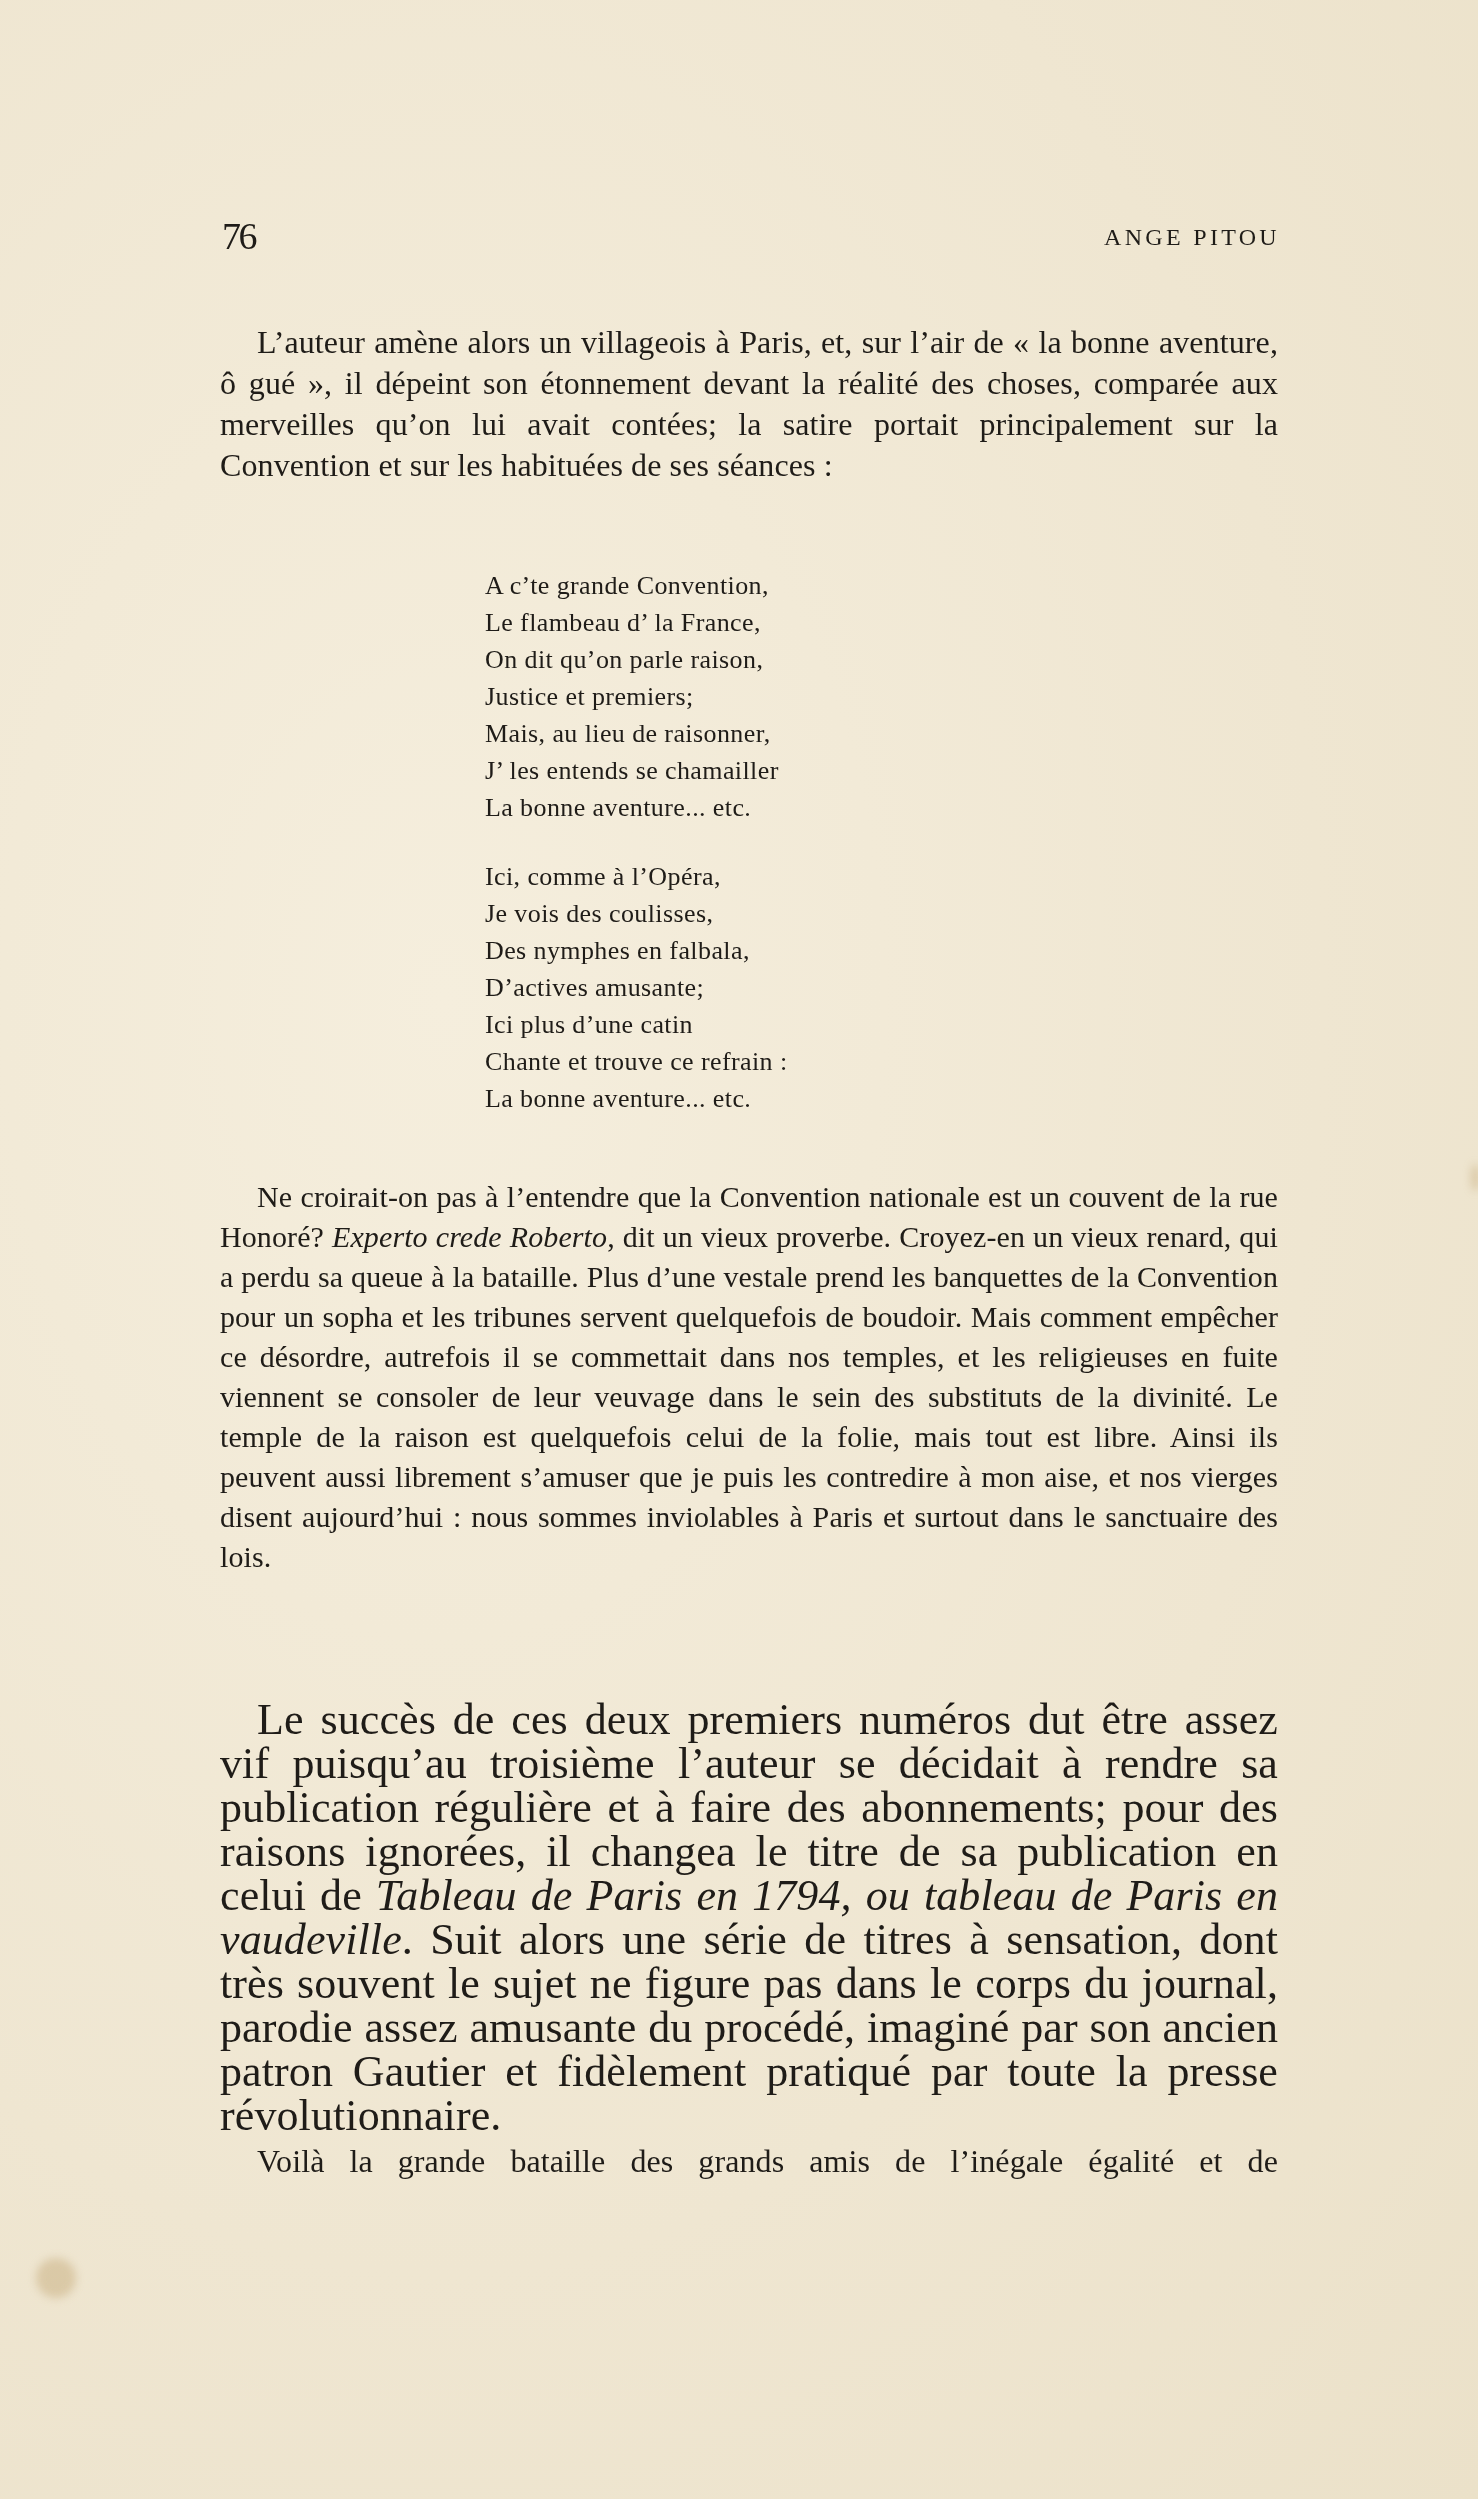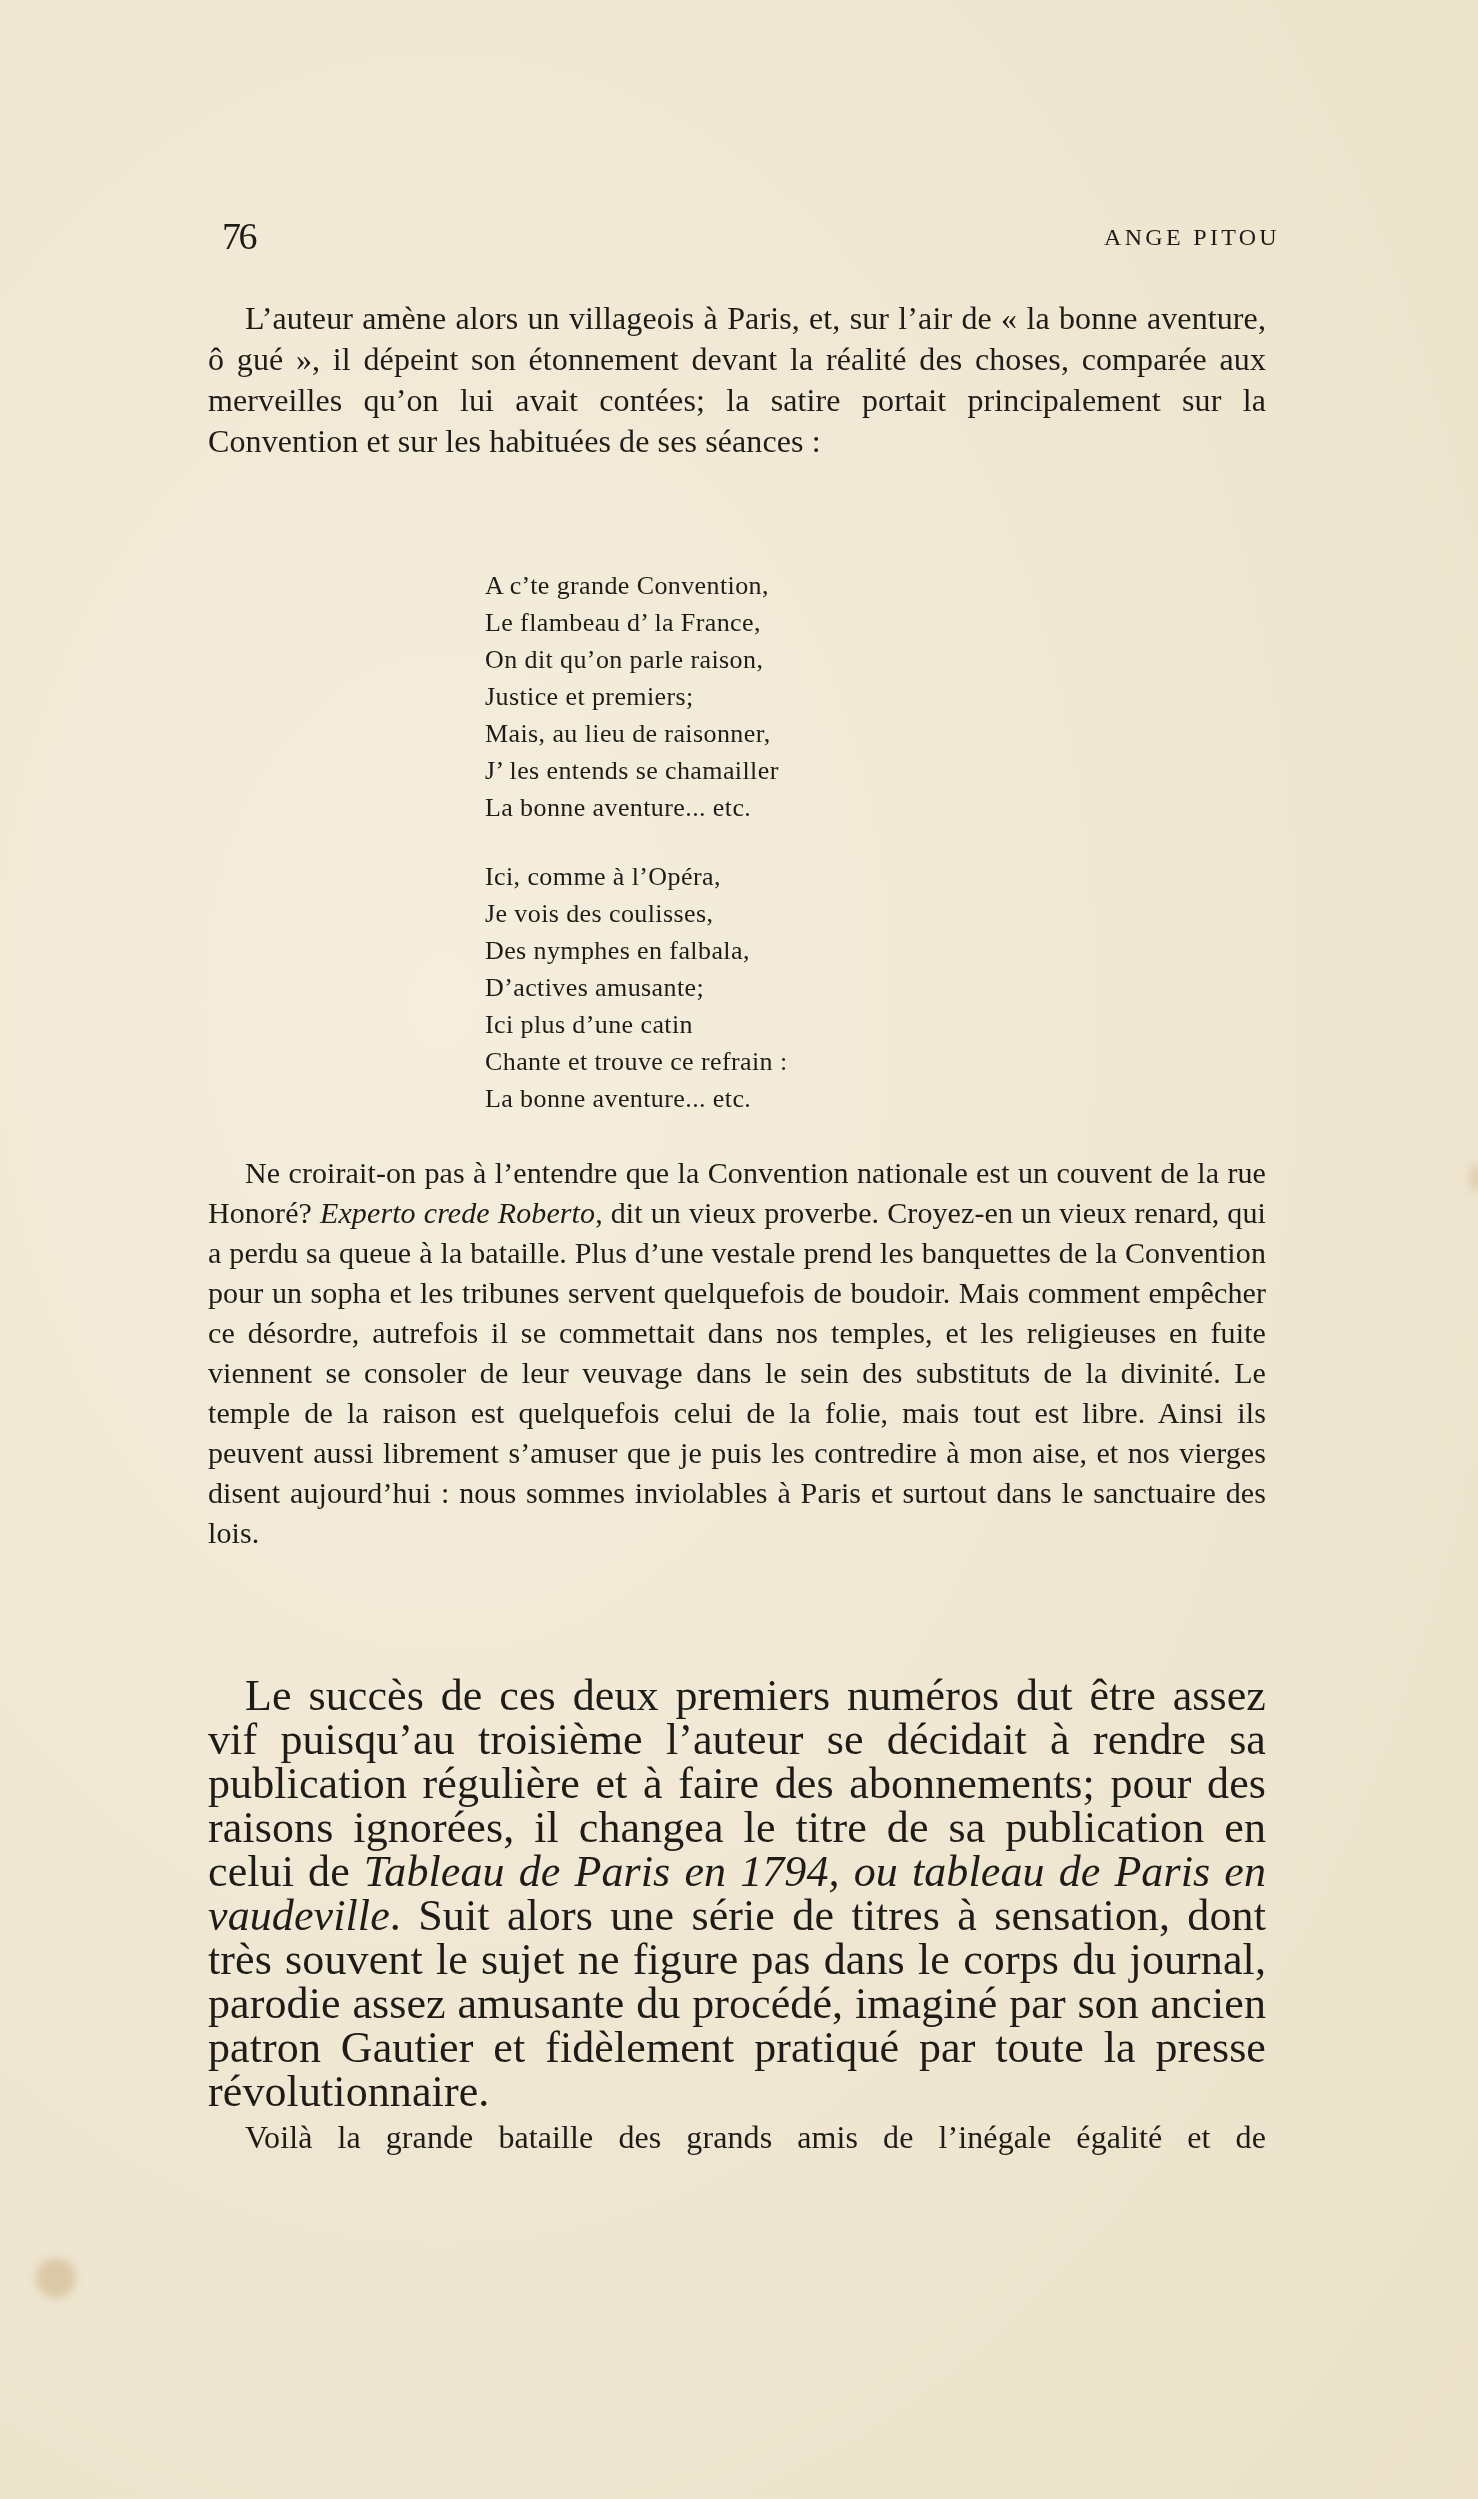--- a/index.html
+++ b/index.html
@@ -9,21 +9,21 @@
     background-image: radial-gradient(ellipse at 30% 40%, #f5eedd 0%, #efe6d1 60%, #ebe1c9 100%);
     font-family: "Liberation Serif", "DejaVu Serif", serif;
     color: #1f1c18;
     position: relative;
     overflow: hidden;
   }
   .page { position: absolute; left: 0; top: 0; width: 1479px; height: 1819px; }
   .running-head { position: absolute; top: 213px; left: 222px; width: 1058px; height: 46px; }
   .folio { position: absolute; left: 0; top: 0; font-size: 38px; line-height: 46px; letter-spacing: -2.6px; }
   .head-title { position: absolute; left: 0; width: 1058px; top: 8px; text-align: right; font-size: 24px; letter-spacing: 3.3px; line-height: 33px; }
-  .text-block { position: absolute; left: 208px; width: 1058px; }
+  .text-block { position: absolute; left: 220px; width: 1058px; margin-top: 24px; }
   .para {
     margin: 0; font-size: 32px; line-height: 41px;
     text-align: justify; text-align-last: left; text-indent: 37px;
     letter-spacing: 0.1px;
   }
   .para.small { font-size: 30px; line-height: 40px; }
   .para.large { font-size: 44px; line-height: 44px; }
   .poem { position: absolute; left: 485px; font-size: 26px; line-height: 37px; letter-spacing: 0.4px; }
   .poem .line { display: block; white-space: nowrap; }
   em { font-style: italic; }

